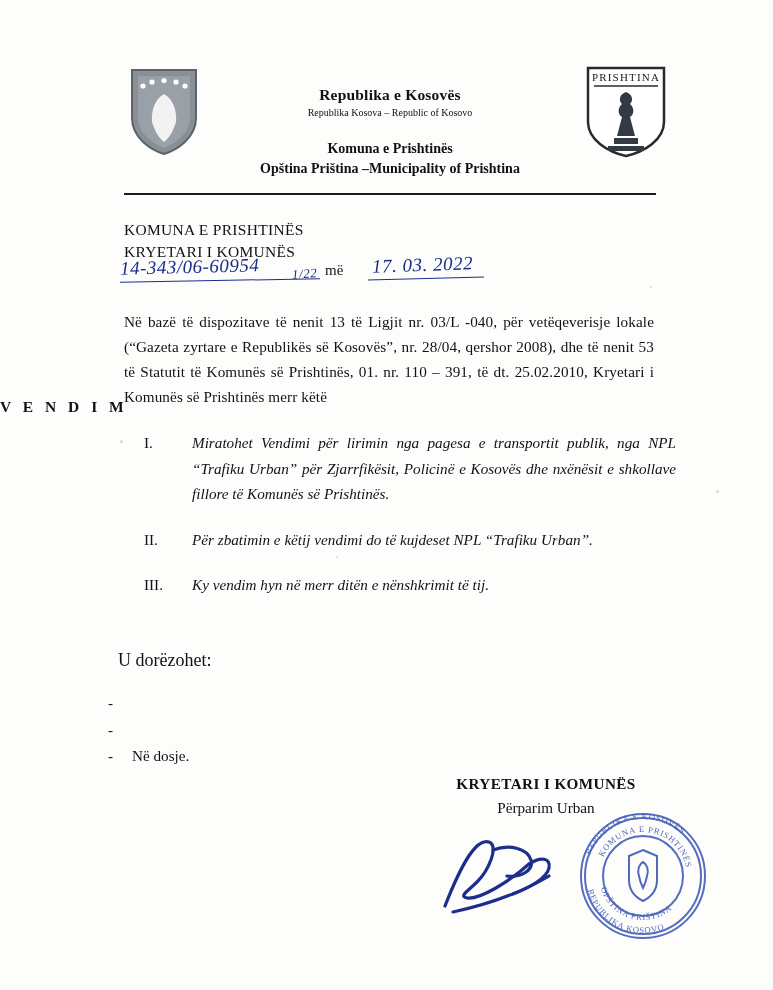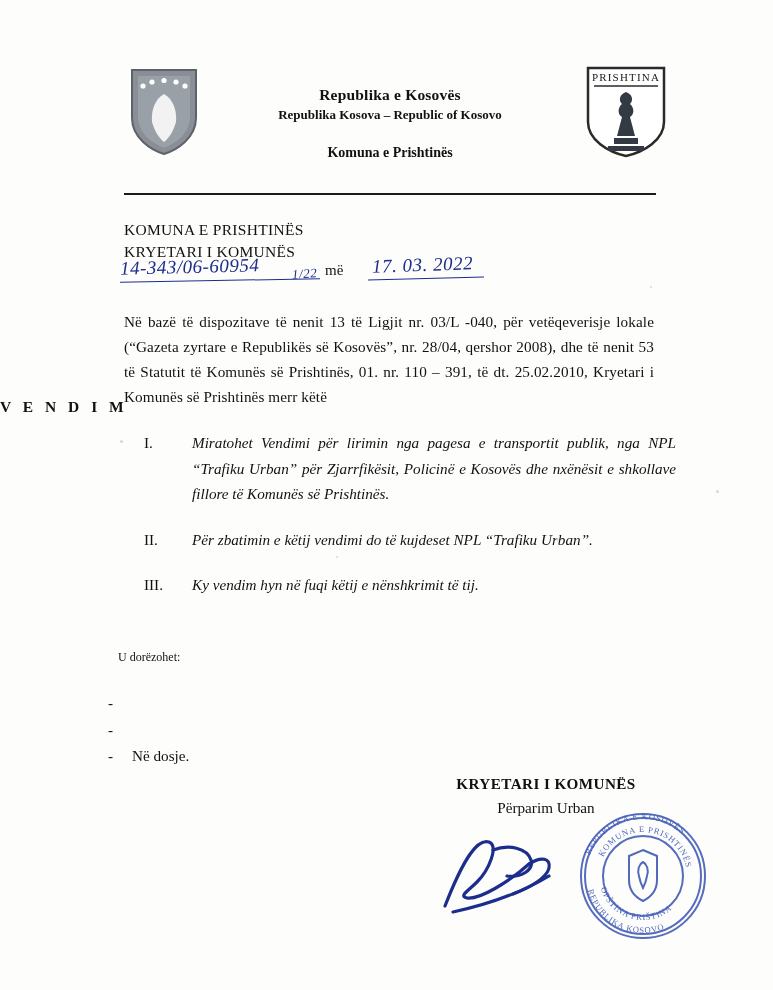--- a/index.html
+++ b/index.html
@@ -51,22 +51,22 @@
     width: 360px;
     text-align: center;
     line-height: 1.45;
   }
   .header-text .l1 {
     font-weight: bold;
     font-size: 15.5px;
     letter-spacing: 0.2px;
   }
   .header-text .l2 {
-    font-weight: bold;
-    font-size: 13px;
+    font-weight: normal;
+    font-size: 10px;
   }
   .header-text .l3 {
     font-weight: bold;
     font-size: 14px;
     margin-top: 18px;
   }
   .header-text .l4 {
     font-weight: bold;
     font-size: 14px;
   }
@@ -176,21 +176,21 @@
     flex: 1;
     text-align: justify;
     font-style: italic;
   }
 
   
   .deliver-title {
     position: absolute;
     left: 118px;
     top: 650px;
-    font-size: 12px;
+    font-size: 18px;
   }
   .deliver-list {
     position: absolute;
     left: 108px;
     top: 690px;
     font-size: 15.2px;
     line-height: 1.75;
   }
   .deliver-list .row { display: flex; }
   .deliver-list .dash { width: 24px; flex: 0 0 24px; }
@@ -253,20 +253,21 @@
           <circle cx="49" cy="16" r="2.6"></circle>
           <circle cx="58" cy="20" r="2.6"></circle>
         </g>
       </svg>
     </div>
 
     <div class="header-text">
       <div class="l1">Republika e Kosovës</div>
       <div class="l2">Republika Kosova – Republic of Kosovo</div>
       <div class="l3">Komuna e Prishtinës</div>
+      <div class="l4">Opština Priština –Municipality of Prishtina</div>
     </div>
 
     <div class="coat-right">
       <svg viewBox="0 0 84 96" width="84" height="96">
         <path d="M4 6 H80 V60 C80 78 60 90 42 94 C24 90 4 78 4 60 Z" fill="#ffffff" stroke="#2a2a2a" stroke-width="2.5"></path>
         <text x="42" y="19" font-family="Liberation Serif, serif" font-size="11" text-anchor="middle" fill="#1a1a1a" letter-spacing="1.2">PRISHTINA</text>
         <line x1="10" y1="24" x2="74" y2="24" stroke="#2a2a2a" stroke-width="1.6"></line>
 
         <path d="M42 30 C36 32 34 38 38 42 C34 45 33 52 38 55 L33 74 H51 L46 55 C51 52 50 45 46 42 C50 38 48 32 42 30 Z" fill="#333a44"></path>
         <path d="M30 76 H54 V82 H30 Z" fill="#333a44"></path>
@@ -299,21 +300,21 @@
     <div class="item">
       <div class="num">I.</div>
       <div class="txt">Miratohet Vendimi për lirimin nga pagesa e transportit publik, nga NPL “Trafiku Urban” për Zjarrfikësit, Policinë e Kosovës dhe nxënësit e shkollave fillore të Komunës së Prishtinës.</div>
     </div>
     <div class="item">
       <div class="num">II.</div>
       <div class="txt">Për zbatimin e këtij vendimi do të kujdeset NPL “Trafiku Urban”.</div>
     </div>
     <div class="item">
       <div class="num">III.</div>
-      <div class="txt">Ky vendim hyn në fuqi këtij e nënshkrimit të tij.</div>
+      <div class="txt">Ky vendim hyn në merr ditën e nënshkrimit të tij.</div>
     </div>
   </div>
 
   <div class="deliver-title">U dorëzohet:</div>
   <div class="deliver-list">
     <div class="row">
       <div class="dash">-</div>
     </div>
     <div class="row">
       <div class="dash">-</div>

